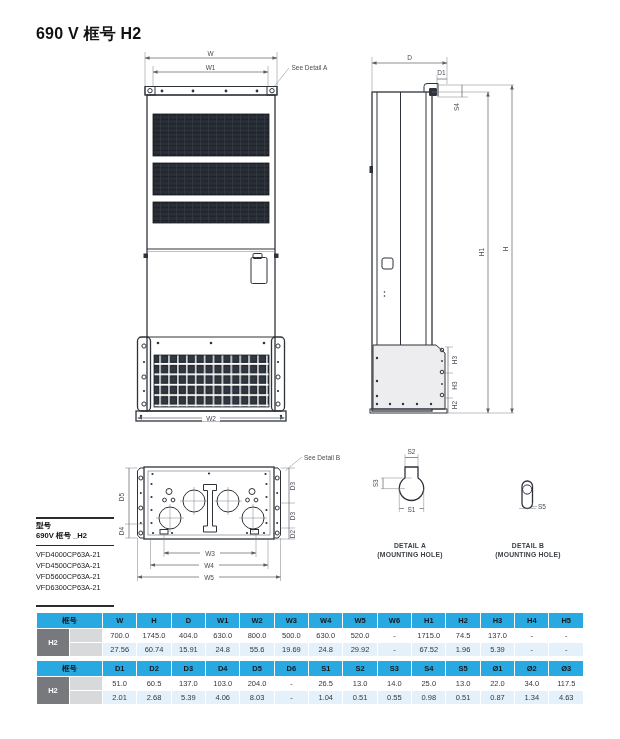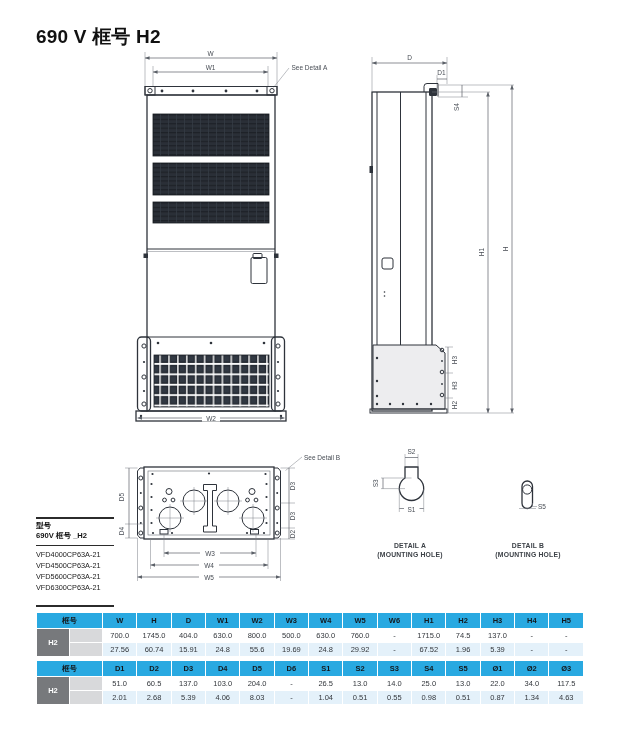--- a/index.html
+++ b/index.html
@@ -6,21 +6,21 @@
     --table_header_blue:#29A9E1;
     --frame_cell_gray:#77797C;
     --unit_cell_gray:#D8D9DB;
     --row_tint_blue:#E4F1FA;
     --drawing_line:#2E333B;
     --dimension_gray:#5B6068;
   }
   html,body{margin:0;padding:0;background:#fff;}
   body{width:620px;height:739px;overflow:hidden;font-family:"Liberation Sans","DejaVu Sans",sans-serif;}
   .page{position:relative;width:620px;height:739px;background:#fff;}
-  .page-title{position:absolute;left:36px;top:24px;margin:0;font-size:19px;font-weight:bold;color:#111;letter-spacing:.2px;}
+  .page-title{position:absolute;left:36px;top:24px;margin:0;font-size:16px;font-weight:bold;color:#111;letter-spacing:.2px;}
   svg.drawing{position:absolute;left:0;top:0;}
 
   
   .ln{stroke:var(--drawing_line);stroke-width:1;fill:none;}
   .ln2{stroke-width:1.3;}
   .fill-dark{fill:var(--drawing_line);stroke:none;}
   .dot{fill:var(--drawing_line);stroke:none;}
   .dim{stroke:var(--dimension_gray);stroke-width:0.7;fill:none;}
   .thin{stroke:#7a7f86;stroke-width:0.5;fill:none;}
   .dimlbl{font:6.5px "Liberation Sans","DejaVu Sans",sans-serif;fill:#474c54;text-anchor:middle;}
@@ -385,21 +385,21 @@
           <tr class="plain">
             <td rowspan="2" class="frame">H2</td>
             <td class="unit">mm</td>
             <td class="val">700.0</td>
             <td class="val">1745.0</td>
             <td class="val">404.0</td>
             <td class="val">630.0</td>
             <td class="val">800.0</td>
             <td class="val">500.0</td>
             <td class="val">630.0</td>
-            <td class="val">760.0</td>
+            <td class="val">520.0</td>
             <td class="val">-</td>
             <td class="val">1715.0</td>
             <td class="val">74.5</td>
             <td class="val">137.0</td>
             <td class="val">-</td>
             <td class="val">-</td>
           </tr>
           <tr class="tint">
             <td class="unit">inch</td>
             <td class="val">27.56</td>

